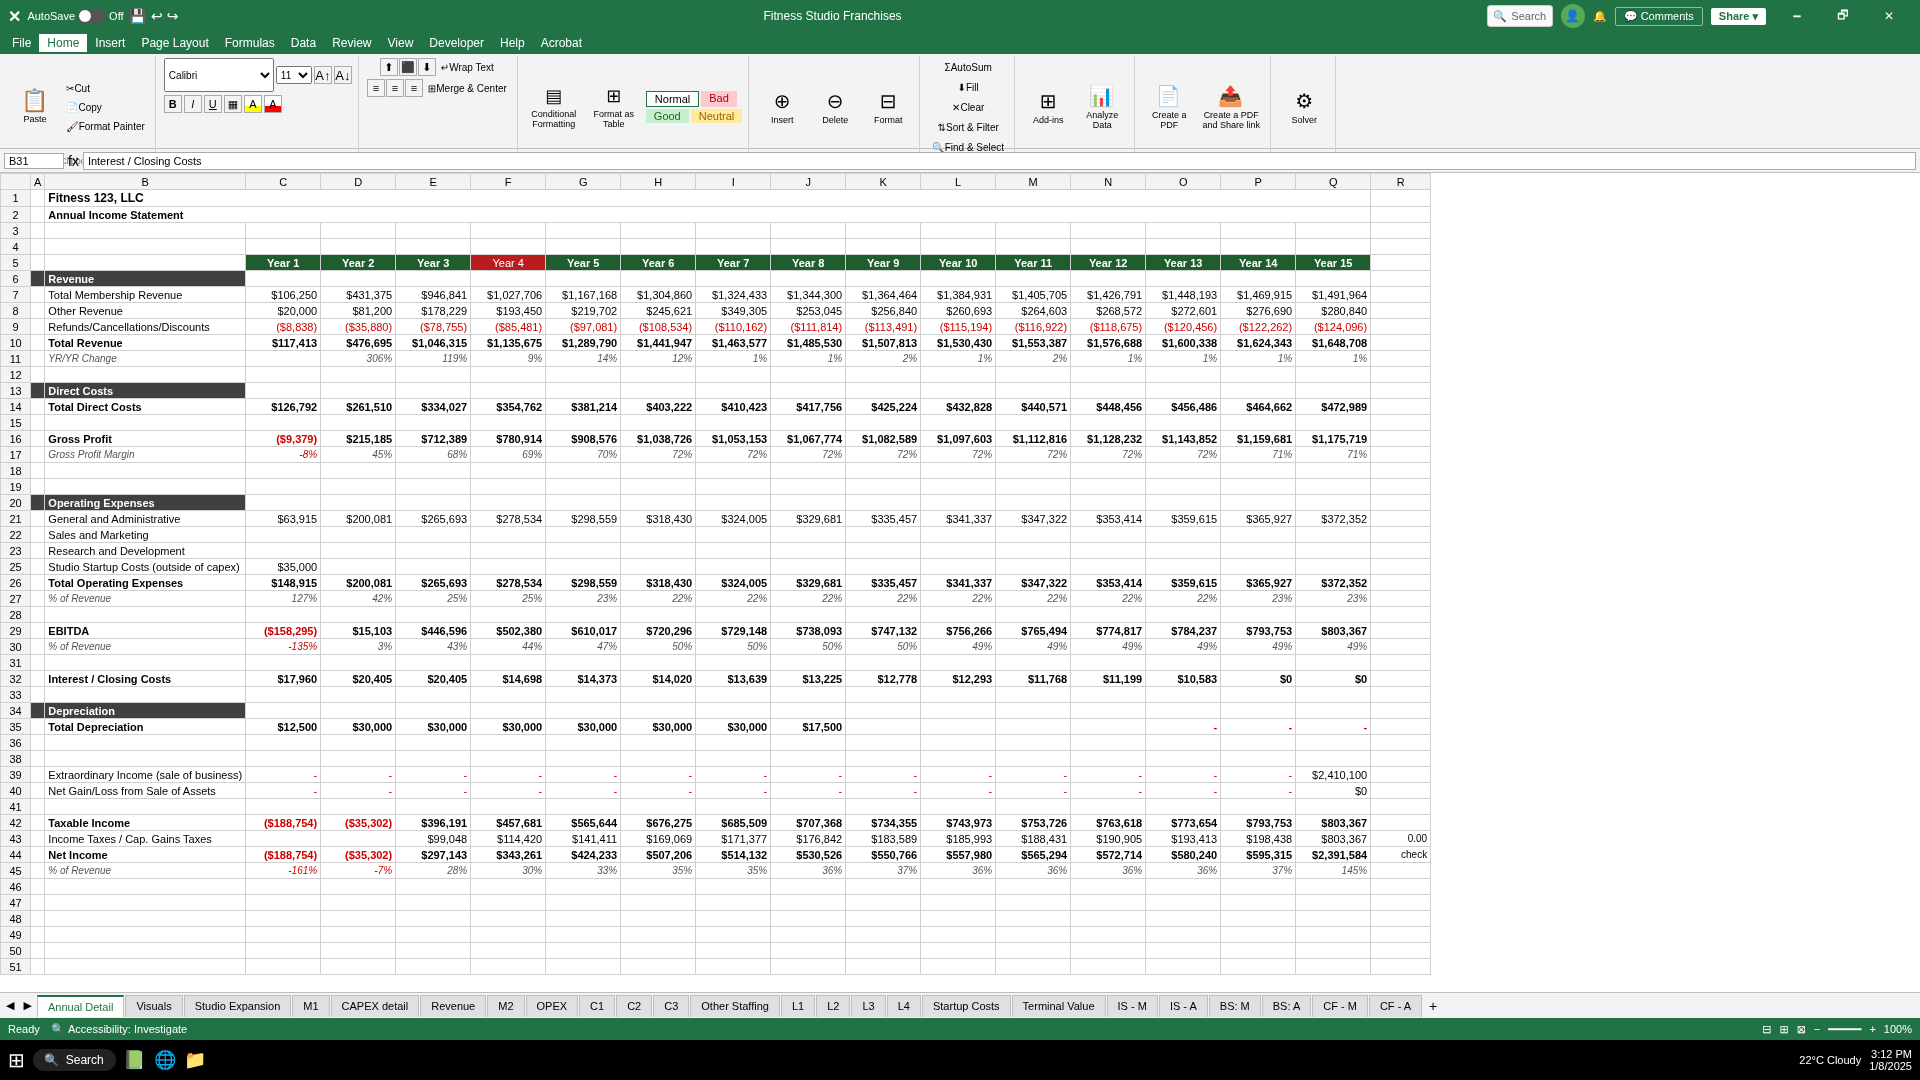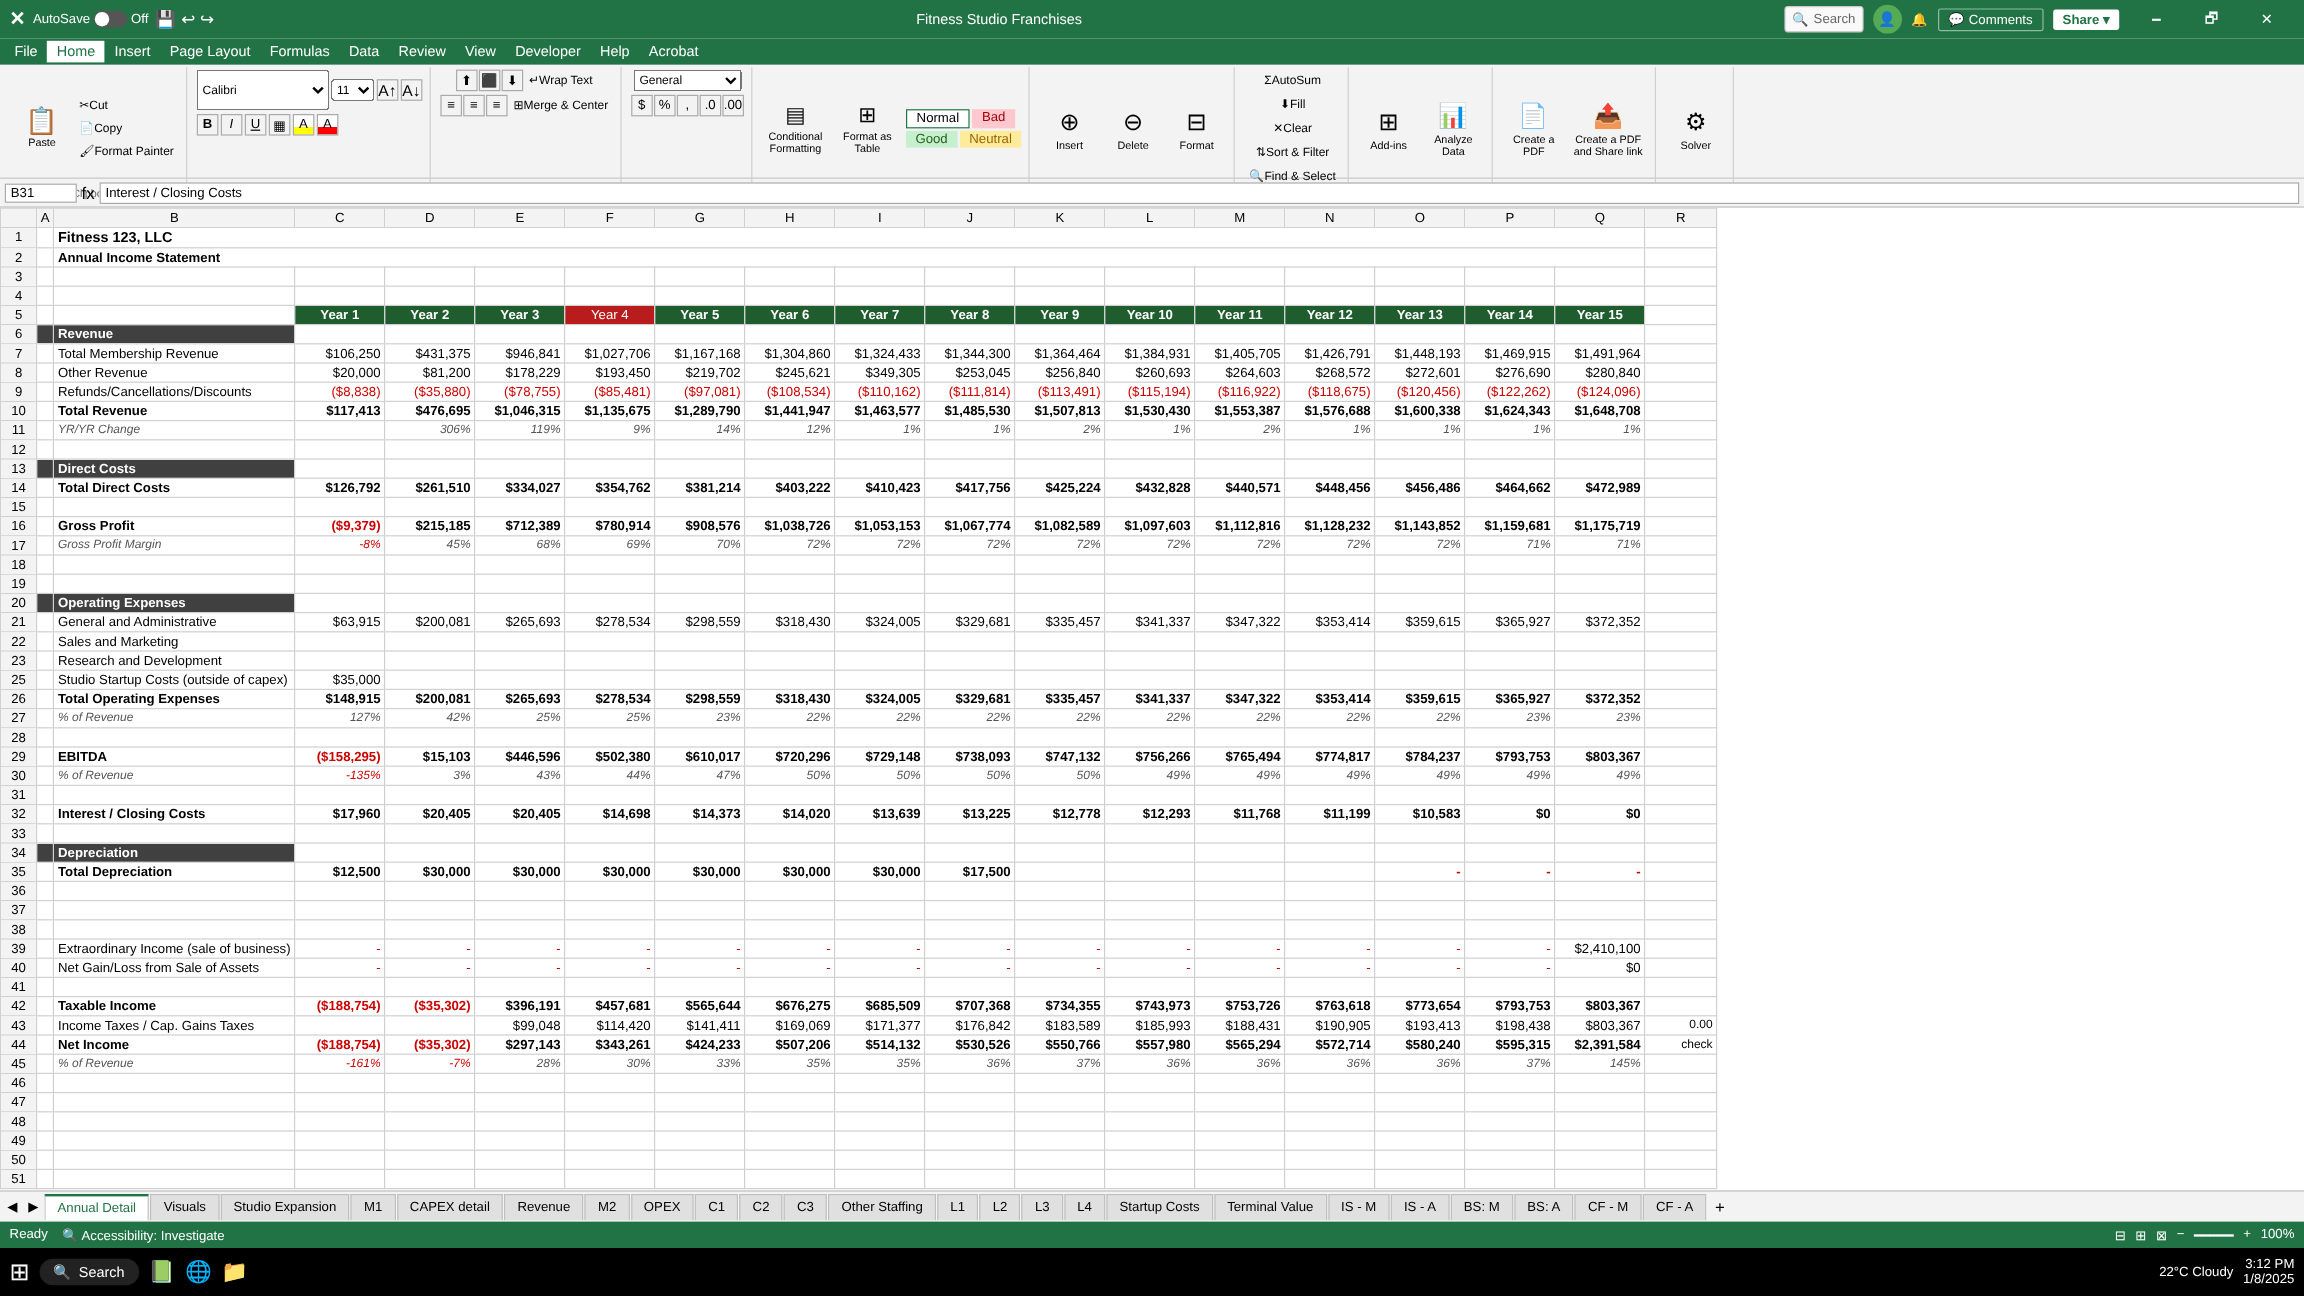--- a/index.html
+++ b/index.html
@@ -360,35 +360,20 @@
         <div class="align-row">
           <span class="format-btn">≡</span>
           <span class="format-btn">≡</span>
           <span class="format-btn">≡</span>
           <div class="ribbon-btn-small" style="font-size:10px;">⊞ <span>Merge &amp; Center</span></div>
         </div>
       </div>
       <div class="ribbon-group-label">Alignment</div>
     </div>
 
-    <div class="ribbon-group">
-      <div class="ribbon-group-content" style="flex-direction:column;">
-        <select class="num-format">
-          <option>General</option>
-        </select>
-        <div class="num-row">
-          <span class="format-btn">$</span>
-          <span class="format-btn">%</span>
-          <span class="format-btn">,</span>
-          <span class="format-btn">.0</span>
-          <span class="format-btn">.00</span>
-        </div>
-      </div>
-      <div class="ribbon-group-label">Number</div>
-    </div>
 
     <div class="ribbon-group">
       <div class="ribbon-group-content" style="gap:4px;">
         <div class="big-btn" style="font-size:9px;width:56px;">
           <span style="font-size:18px;">▤</span>
           <span>Conditional<br>Formatting</span>
         </div>
         <div class="big-btn" style="font-size:9px;width:56px;">
           <span style="font-size:18px;">⊞</span>
           <span>Format as<br>Table</span>
@@ -1232,41 +1217,20 @@
             <td></td>
             <td></td>
             <td></td>
             <td></td>
             <td></td>
             <td></td>
             <td></td>
             <td></td>
           </tr>
           <tr>
-            <td class="row-header">37</td>
-            <td></td>
-            <td></td>
-            <td></td>
-            <td></td>
-            <td></td>
-            <td></td>
-            <td></td>
-            <td></td>
-            <td></td>
-            <td></td>
-            <td></td>
-            <td></td>
-            <td></td>
-            <td></td>
-            <td></td>
-            <td></td>
-            <td></td>
-            <td></td>
-          </tr>
-          <tr>
             <td class="row-header">38</td>
             <td></td>
             <td></td>
             <td></td>
             <td></td>
             <td></td>
             <td></td>
             <td></td>
             <td></td>
             <td></td>

